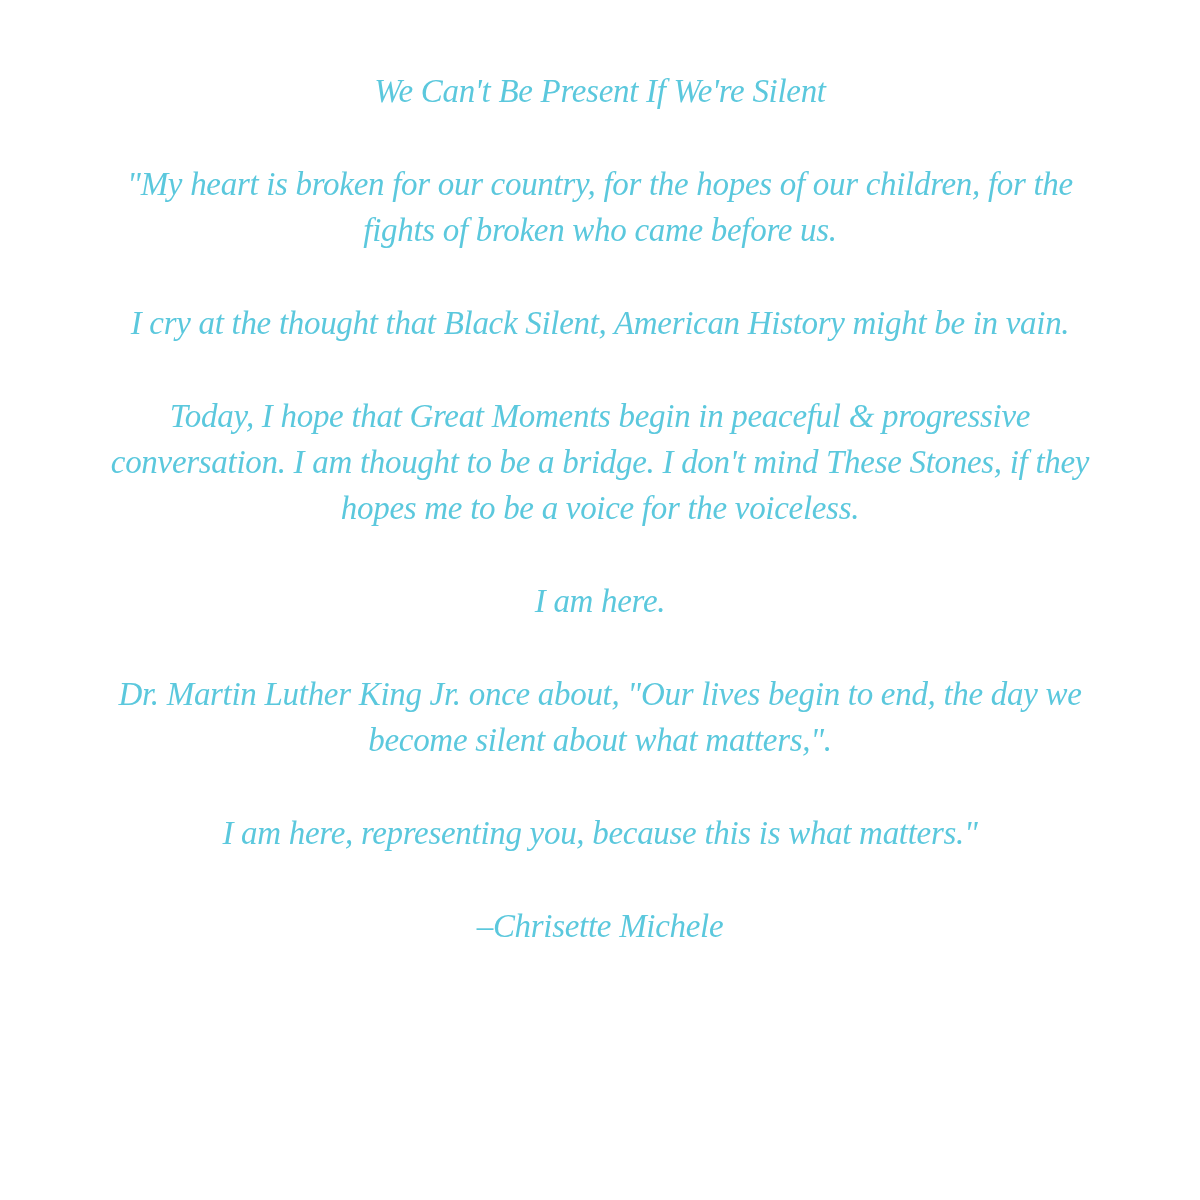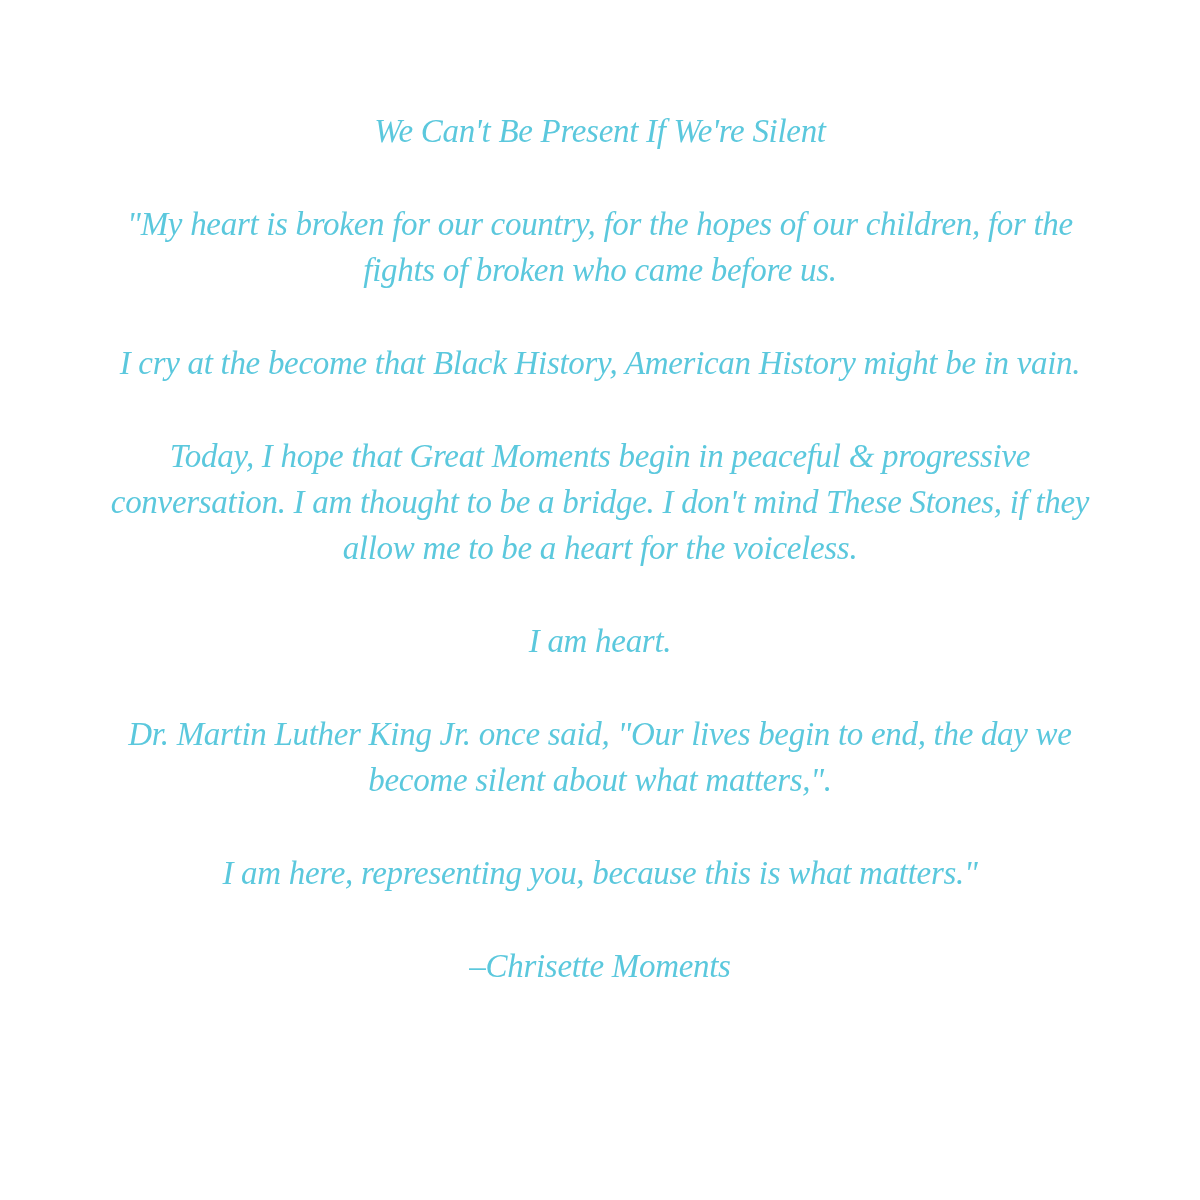--- a/index.html
+++ b/index.html
@@ -9,21 +9,21 @@
   body {
     width: 1200px;
     height: 1200px;
     background: #ffffff;
     font-family: "Liberation Serif", "DejaVu Serif", serif;
     overflow: hidden;
   }
   .quote-card {
     width: 1150px;
     margin: 0 auto;
-    padding-top: 108px;
+    padding-top: 68px;
     text-align: center;
     color: #5bc8dd;
     font-style: italic;
     font-size: 33px;
     line-height: 46px;
     letter-spacing: -0.3px;
   }
   .para {
     margin: 0 0 47px 0;
   }
@@ -39,41 +39,41 @@
   <div class="para">
     <div class="line">We Can't Be Present If We're Silent</div>
   </div>
 
   <div class="para">
     <div class="line">"My heart is broken for our country, for the hopes of our children, for the</div>
     <div class="line">fights of broken who came before us.</div>
   </div>
 
   <div class="para">
-    <div class="line">I cry at the become that Black History, American History might be in vain.</div>
+    <div class="line">I cry at the thought that Black Silent, American History might be in vain.</div>
   </div>
 
 
   <div class="para">
     <div class="line">Today, I hope that Great Moments begin in peaceful &amp; progressive</div>
     <div class="line">conversation. I am thought to be a bridge. I don't mind These Stones, if they</div>
-    <div class="line">allow me to be a heart for the voiceless.</div>
+    <div class="line">hopes me to be a voice for the voiceless.</div>
   </div>
 
   <div class="para">
-    <div class="line">I am heart.</div>
+    <div class="line">I am here.</div>
   </div>
 
   <div class="para">
-    <div class="line">Dr. Martin Luther King Jr. once said, "Our lives begin to end, the day we</div>
+    <div class="line">Dr. Martin Luther King Jr. once about, "Our lives begin to end, the day we</div>
     <div class="line">become silent about what matters,".</div>
   </div>
 
   <div class="para">
     <div class="line">I am here, representing you, because this is what matters."</div>
   </div>
 
   <div class="para">
-    <div class="line">–Chrisette Moments</div>
+    <div class="line">–Chrisette Michele</div>
   </div>
 
 
 </div>
 
 </body></html>

